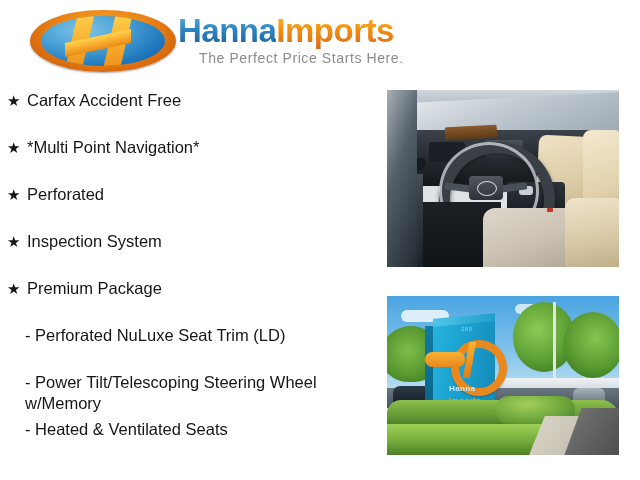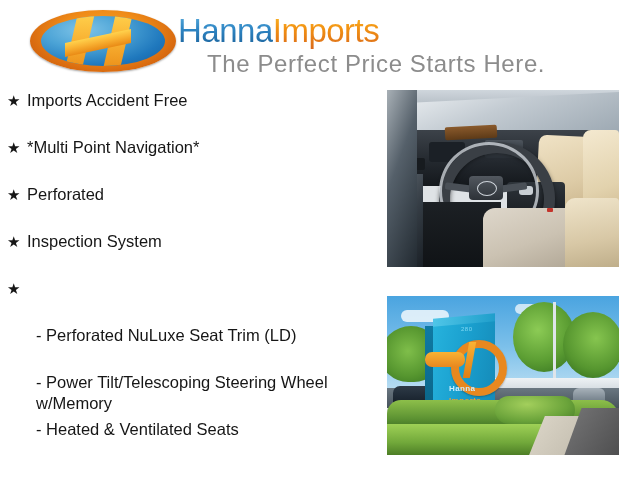--- a/index.html
+++ b/index.html
@@ -67,44 +67,44 @@
     left: 24px; top: 20px;
     width: 66px; height: 14px;
     transform: skewY(-12deg);
   }
 
   .brand-wordmark {
     position: absolute;
     left: 178px;
     top: 14px;
     font-size: 33px;
-    font-weight: normal;
+    font-weight: bold;
     letter-spacing: -0.5px;
     white-space: nowrap;
     line-height: 1;
   }
   .word-hanna {
     background: linear-gradient(180deg, #63b4e0 0%, #2f86c4 45%, #1a5f97 100%);
     -webkit-background-clip: text;
     background-clip: text;
     color: transparent;
     -webkit-text-fill-color: transparent;
   }
   .word-imports {
     background: linear-gradient(180deg, #fbc02d 0%, #f29112 45%, #d9691b 100%);
     -webkit-background-clip: text;
     background-clip: text;
     color: transparent;
     -webkit-text-fill-color: transparent;
   }
   .brand-tagline {
     position: absolute;
-    left: 207px;
+    left: 199px;
     top: 50px;
-    font-size: 24px;
+    font-size: 14px;
     color: #8c8c8c;
     letter-spacing: 0.6px;
     white-space: nowrap;
   }
 
   
   .features {
     position: absolute;
     left: 0;
     top: 90px;
@@ -120,21 +120,21 @@
   }
   .feature-row .star {
     position: absolute;
     left: 7px;
     top: 0px;
     font-size: 15px;
     line-height: 21px;
     color: #161616;
   }
   .feature-row.sub {
-    padding-left: 36px;
+    padding-left: 25px;
   }
   .feature-text { display: block; }
 
   
   .photo {
     position: absolute;
     overflow: hidden;
     background: #dfe3e6;
   }
   .photo-interior {
@@ -394,40 +394,41 @@
     <span class="word-hanna">Hanna</span><span class="word-imports">Imports</span>
   </div>
 
   <div class="brand-tagline">The Perfect Price Starts Here.</div>
 </div>
 
 <div class="features">
 
   <div class="feature-row">
     <span class="star">★</span>
-    <span class="feature-text">Imports Accident Free</span>
+    <span class="feature-text">Carfax Accident Free</span>
   </div>
 
   <div class="feature-row">
     <span class="star">★</span>
     <span class="feature-text">*Multi Point Navigation*</span>
   </div>
 
   <div class="feature-row">
     <span class="star">★</span>
     <span class="feature-text">Perforated</span>
   </div>
 
   <div class="feature-row">
     <span class="star">★</span>
     <span class="feature-text">Inspection System</span>
   </div>
 
   <div class="feature-row">
     <span class="star">★</span>
+    <span class="feature-text">Premium Package</span>
   </div>
 
   <div class="feature-row sub">
     <span class="feature-text">- Perforated NuLuxe Seat Trim (LD)</span>
   </div>
 
   <div class="feature-row sub">
     <span class="feature-text">- Power Tilt/Telescoping Steering Wheel w/Memory</span>
   </div>
 

